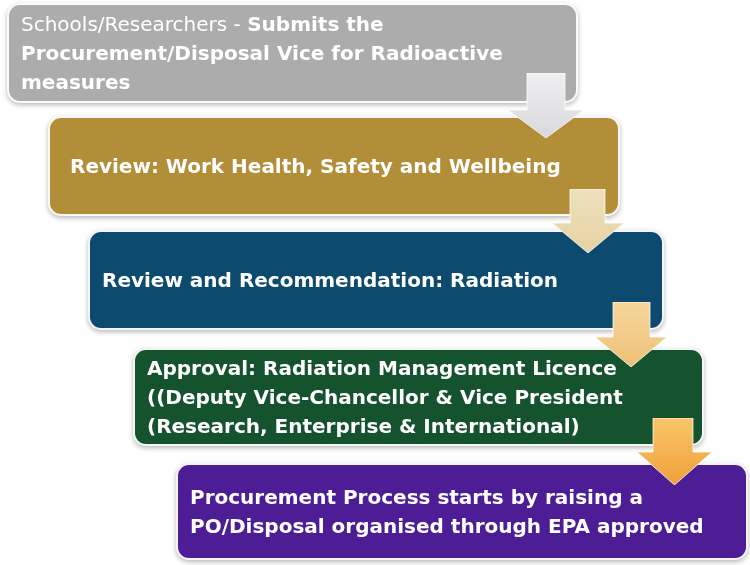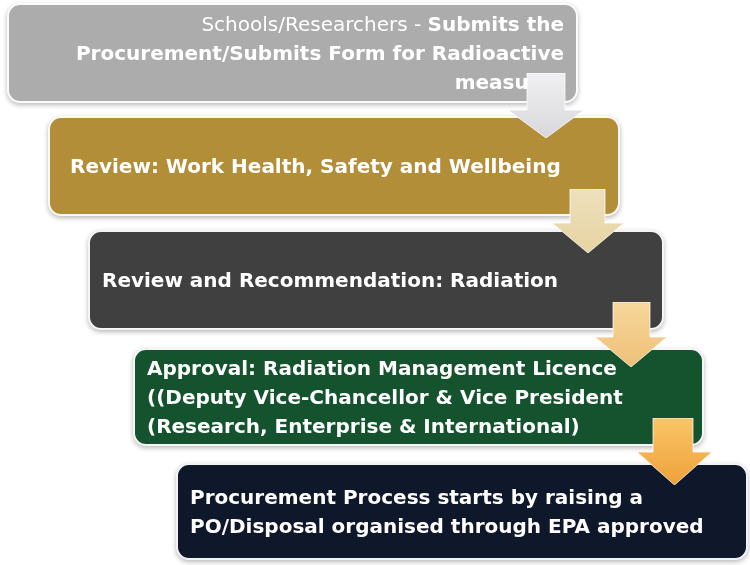--- a/index.html
+++ b/index.html
@@ -33,41 +33,41 @@
   .a1{left:508px;top:73px;}
   .a2{left:552px;top:189px;}
   .a3{left:595px;top:302px;}
   .a4{left:637px;top:418px;}
 </style>
 </head>
 <body>
 
 <div class="canvas">
 
-  <div class="box box1" style="background-color: rgb(172, 172, 172); align-items: flex-end;">
+  <div class="box box1" style="background-color: rgb(172, 172, 172);">
     <div class="line"><span class="reg">Schools/Researchers - </span><span>Submits the</span></div>
-    <div class="line">Procurement/Submits Form for Radioactive</div>
+    <div class="line">Procurement/Disposal Vice for Radioactive</div>
     <div class="line">measures</div>
   </div>
 
   <div class="box box2" style="background-color: rgb(179, 142, 56); padding-left: 20px;">
     <div class="line">Review: Work Health, Safety and Wellbeing</div>
   </div>
 
-  <div class="box box3" style="background-color: #404040;">
+  <div class="box box3" style="background-color: #0c4a6e;">
     <div class="line">Review and Recommendation: Radiation</div>
   </div>
 
   <div class="box box4" style="background-color: #14532d;">
     <div class="line">Approval: Radiation Management Licence</div>
     <div class="line">((Deputy Vice-Chancellor &amp; Vice President</div>
     <div class="line">(Research, Enterprise &amp; International)</div>
   </div>
 
-  <div class="box box5" style="background-color: #0f172a;">
+  <div class="box box5" style="background-color: #4c1d95;">
     <div class="line">Procurement Process starts by raising a</div>
     <div class="line">PO/Disposal organised through EPA approved</div>
   </div>
 
   <svg class="arrow a1" width="76" height="65">
     <defs>
       <linearGradient id="g1" x1="0" y1="0" x2="0" y2="1">
         <stop offset="0" stop-color="#F0F0F2"></stop>
         <stop offset="1" stop-color="#D9D9DD"></stop>
       </linearGradient>

